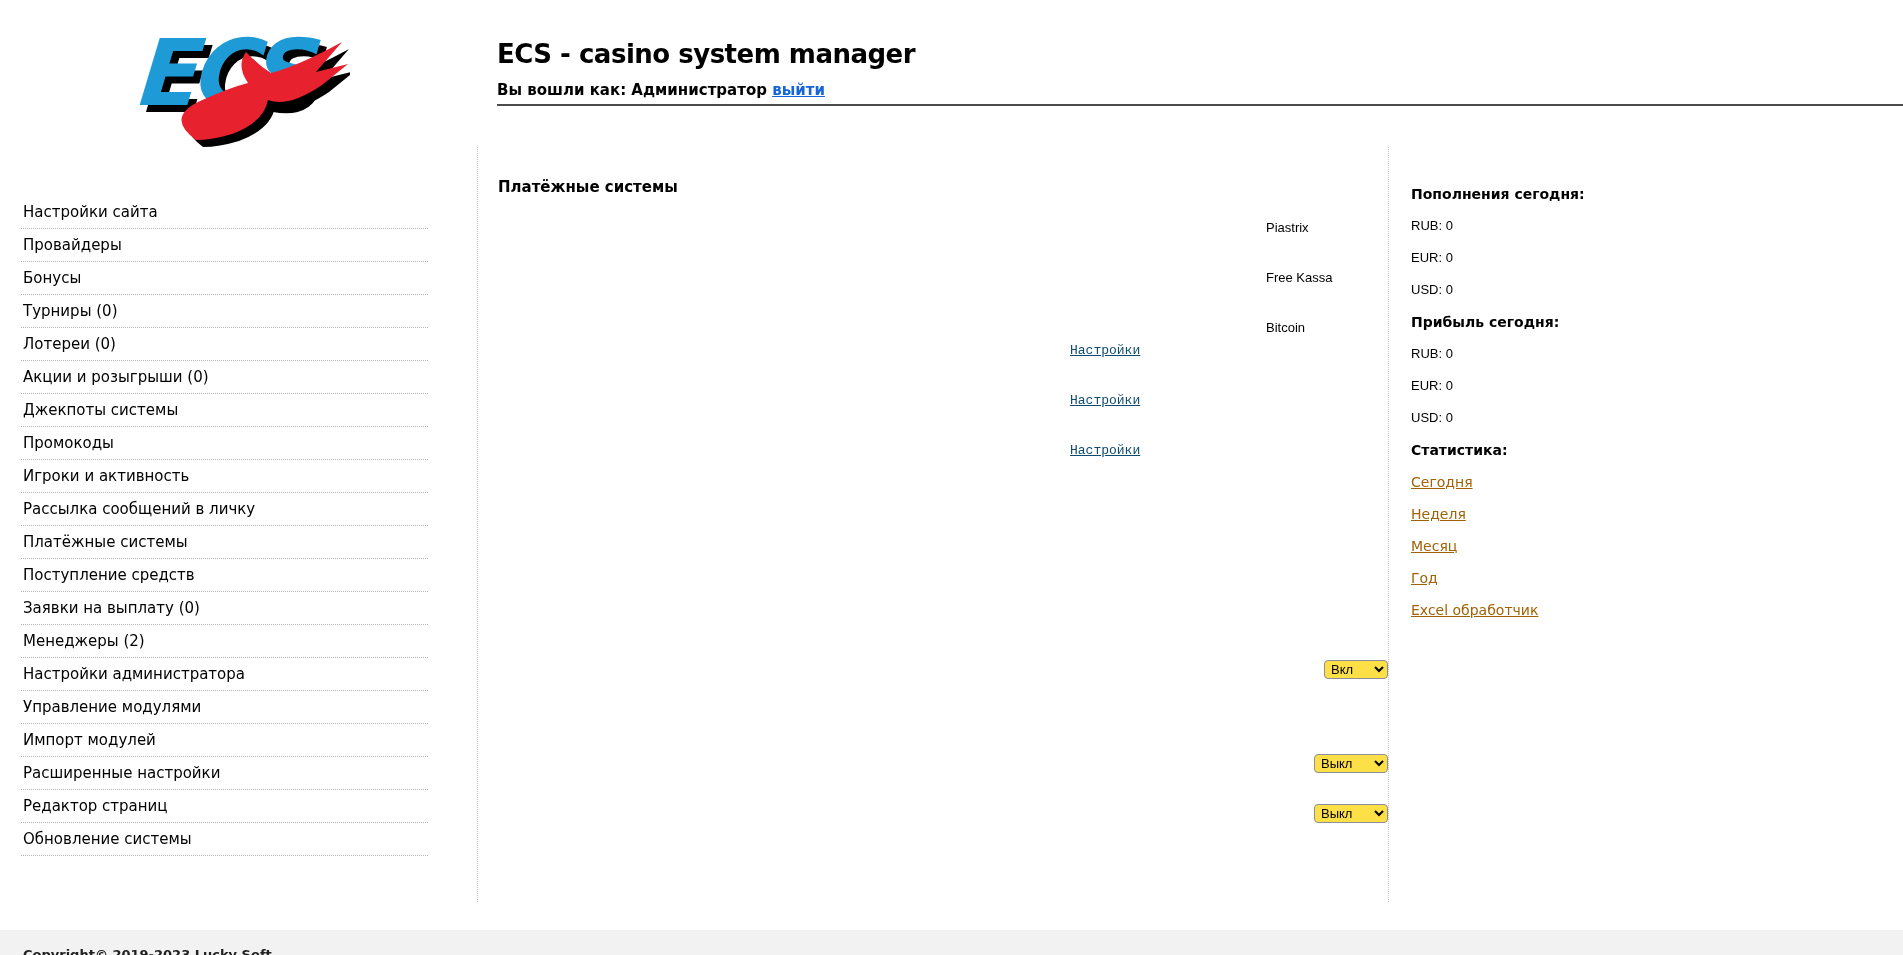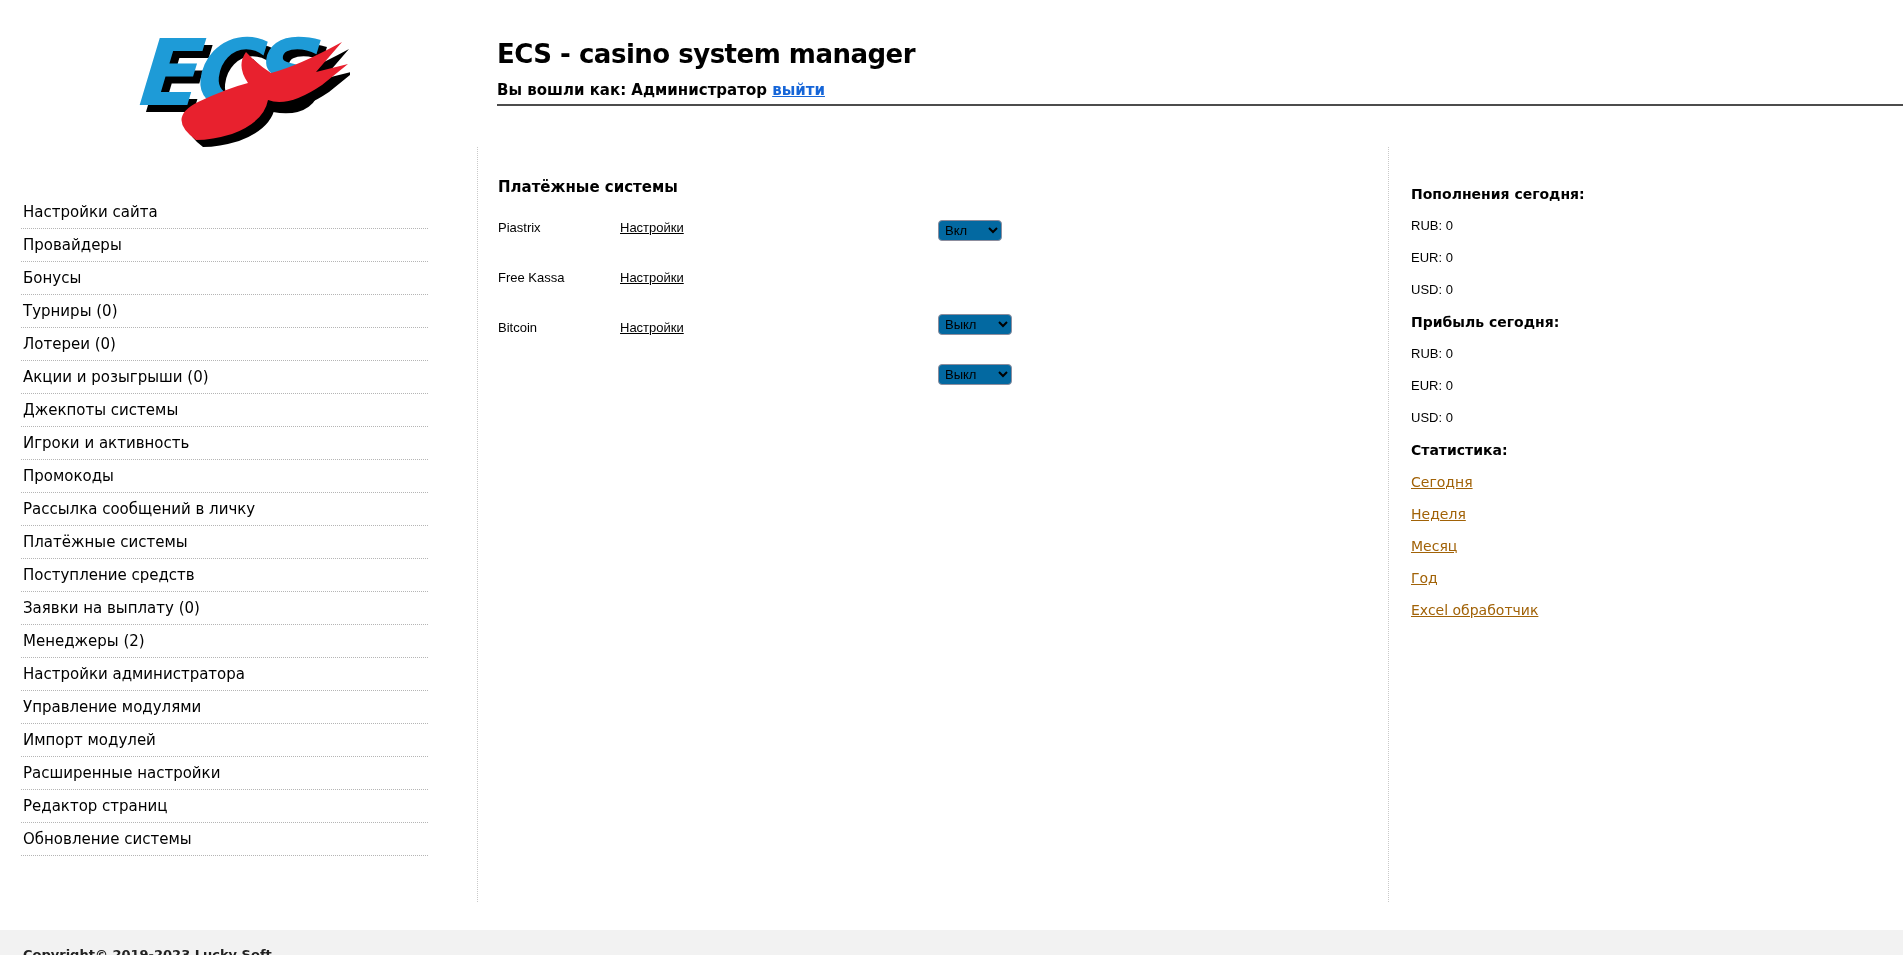--- a/index.html
+++ b/index.html
@@ -23,30 +23,30 @@
     font-size:15px;line-height:15px;padding:9px 2px 8px;
     border-bottom:1px dotted #b5b5b5;cursor:pointer;white-space:nowrap;
   }
   .main-col{
     width:912px;flex:0 0 912px;box-sizing:border-box;
     border-left:1px dotted #c9c9c9;border-right:1px dotted #c9c9c9;
     padding-left:20px;
   }
   .main-title{font-size:15px;line-height:15px;font-weight:bold;margin:33px 0 0 0;}
   .pay-row{
-    display:flex;align-items:flex-start;height:21px;margin-top:29px;
-    font-family:"Liberation Sans",sans-serif;font-size:13px;
+    display:flex;align-items:flex-end;height:21px;margin-top:29px;
+    font-family:"Liberation Sans",sans-serif;font-size:13px;flex-direction:column;
   }
   .pay-row:first-of-type{margin-top:25px;}
   .pay-name{width:122px;flex:0 0 122px;}
   .pay-settings{width:318px;flex:0 0 318px;}
-  .pay-settings a{color:#000000;text-decoration:underline;cursor:pointer;}
+  .pay-settings a{color:#0c4a6e;text-decoration:underline;cursor:pointer;font-family:Liberation Mono, monospace;}
   select.state-select{
     height:21px;font-size:13px;font-family:"Liberation Sans",sans-serif;
-    background:#0369a1;border:1px solid #8d8d9d;border-radius:4px;color:#000;
+    background:#fde047;border:1px solid #8d8d9d;border-radius:4px;color:#000;
     padding:0 2px;
   }
   select.w-on{width:64px;}
   select.w-off{width:74px;margin-top:44px;}
   
   .stats-col{flex:1 1 auto;padding-left:22px;}
   .stats-heading{font-size:14px;line-height:18px;font-weight:bold;margin:14px 0 0 0;}
   .stats-heading.first{margin-top:38px;}
   .stats-value{
     font-family:"Liberation Sans",sans-serif;font-size:13px;line-height:18px;margin-top:14px;
@@ -84,22 +84,22 @@
 
   <nav class="sidebar">
     <ul>
       <li>Настройки сайта</li>
       <li>Провайдеры</li>
       <li>Бонусы</li>
       <li>Турниры (0)</li>
       <li>Лотереи (0)</li>
       <li>Акции и розыгрыши (0)</li>
       <li>Джекпоты системы</li>
+      <li>Промокоды</li>
       <li>Игроки и активность</li>
-      <li>Промокоды</li>
       <li>Рассылка сообщений в личку</li>
       <li>Платёжные системы</li>
       <li>Поступление средств</li>
       <li>Заявки на выплату (0)</li>
       <li>Менеджеры (2)</li>
       <li>Настройки администратора</li>
       <li>Управление модулями</li>
       <li>Импорт модулей</li>
       <li>Расширенные настройки</li>
       <li>Редактор страниц</li>

